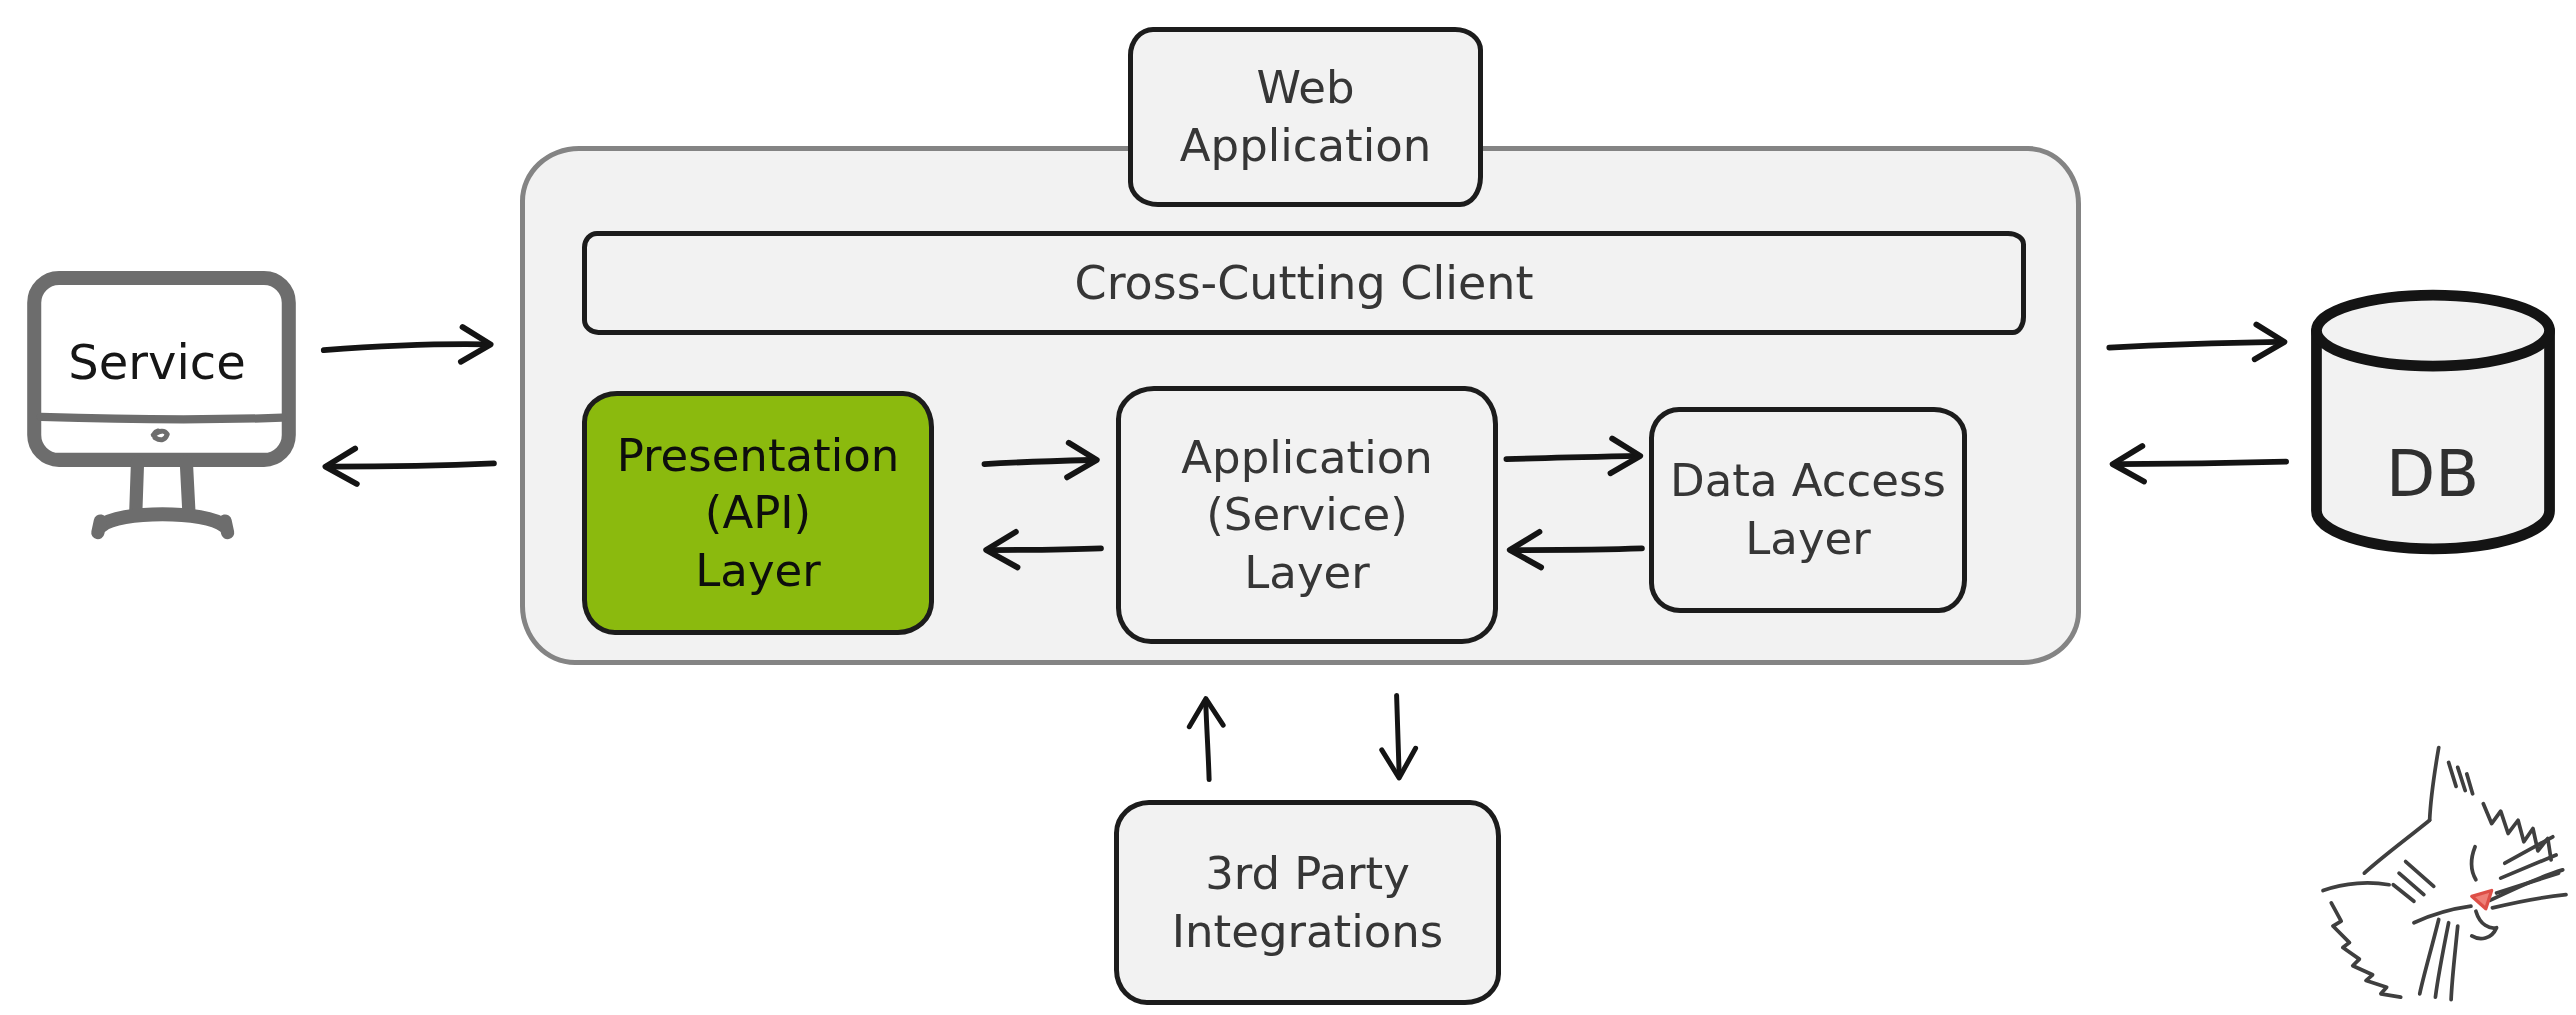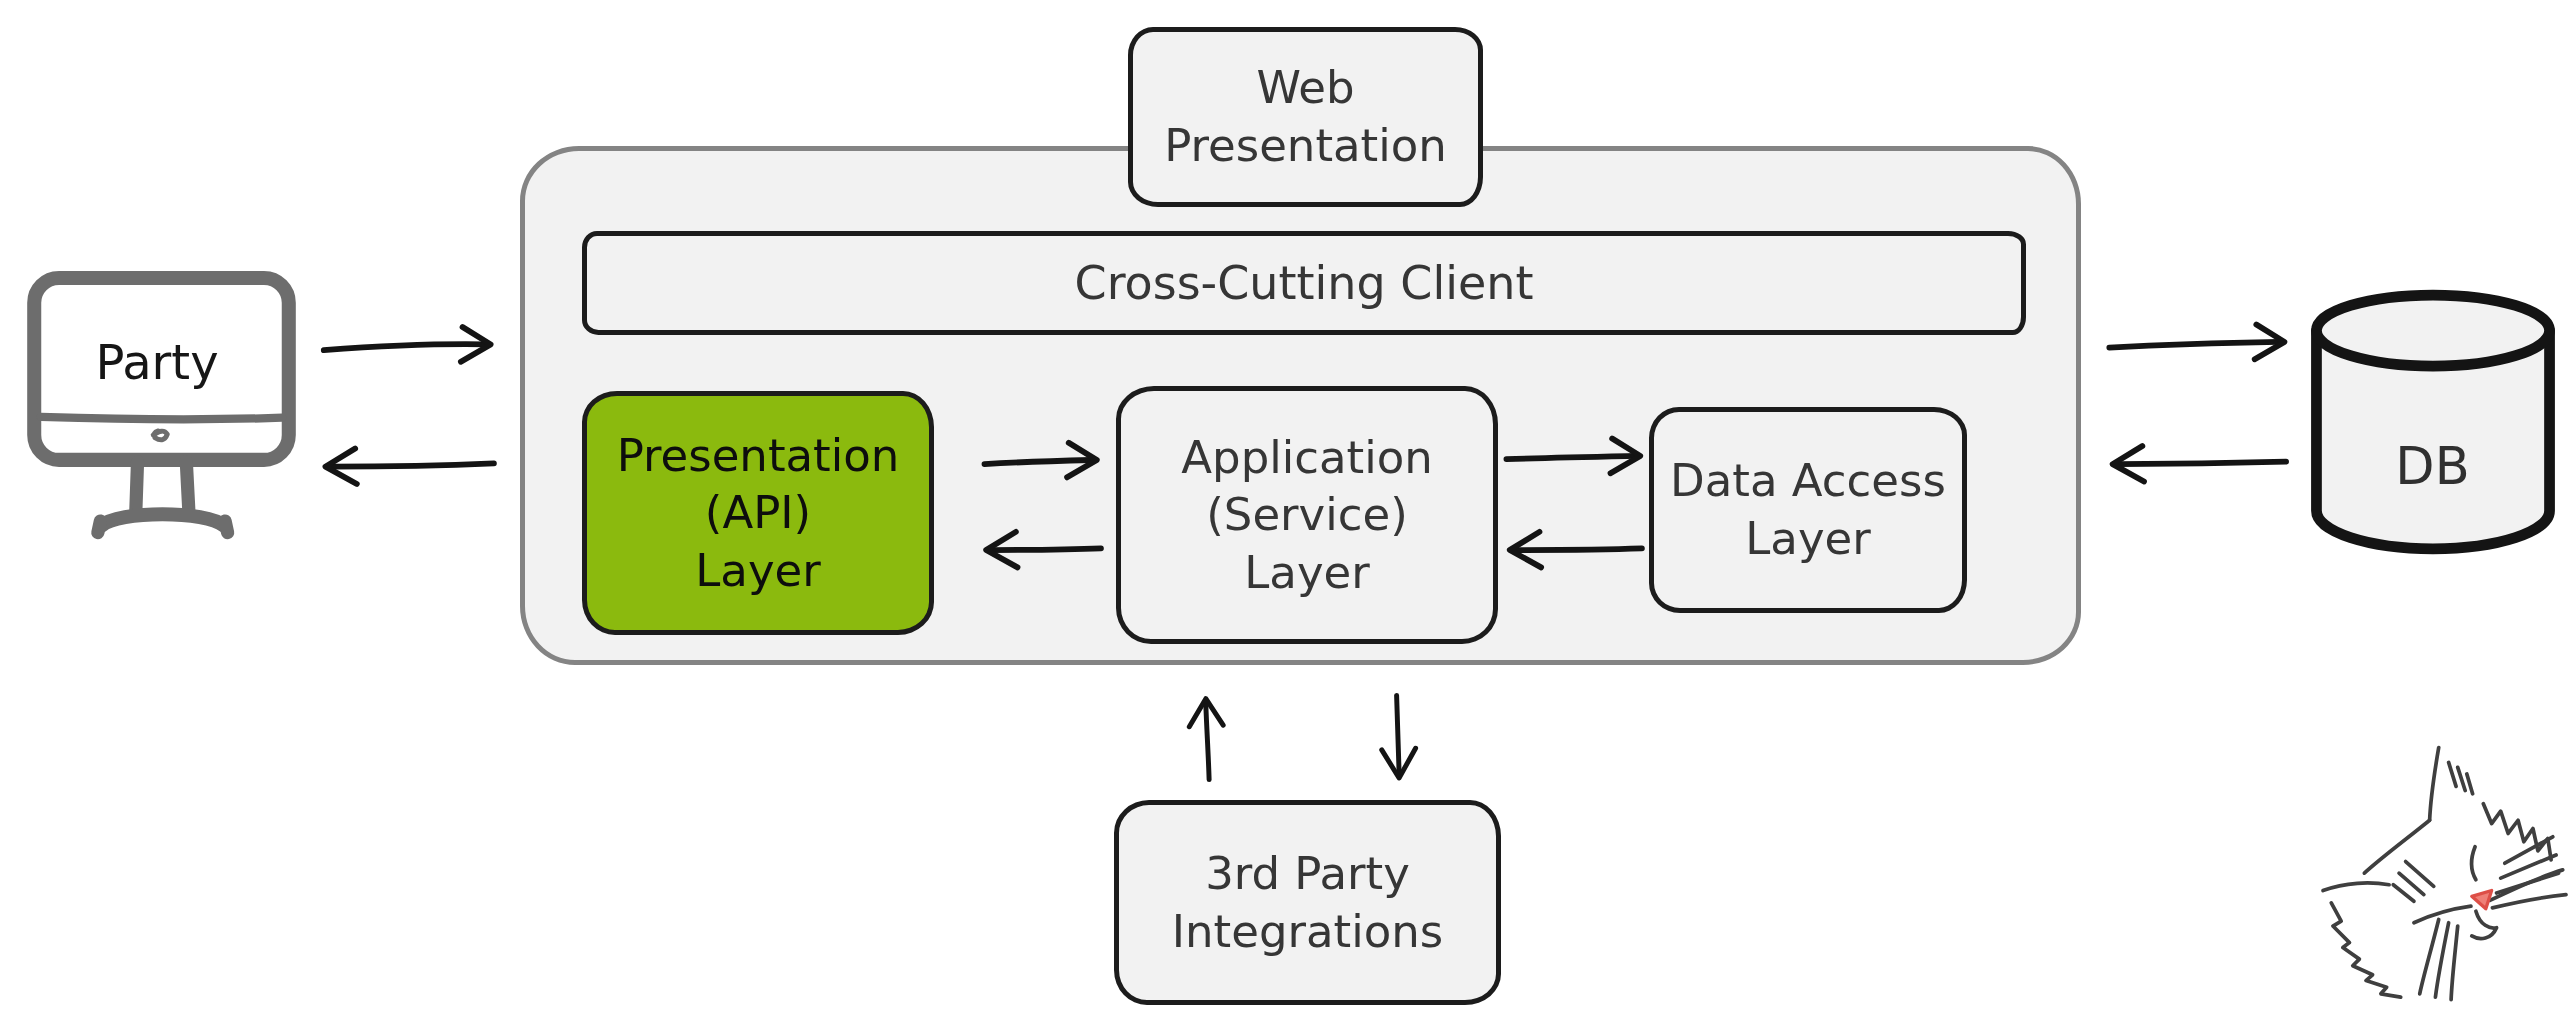--- a/index.html
+++ b/index.html
@@ -67,21 +67,21 @@
     left:1114px;top:800px;width:387px;height:205px;
     border-radius:35px 31px 36px 33px / 33px 36px 31px 35px;
     font-size:45px;
   }
   .client-label{
     left:33px;top:332px;width:248px;
     font-size:48px;color:#161616;z-index:4;
   }
   .db-label{
     left:2350px;top:434px;width:165px;
-    font-size:51px;color:#303030;z-index:4;
+    font-size:64px;color:#303030;z-index:4;
   }
   svg{display:block;}
   .overlay{left:0;top:0;z-index:5;pointer-events:none;}
 </style>
 </head>
 <body>
 
 <div class="canvas">
 
   <div class="abs container-box"></div>
@@ -91,25 +91,25 @@
       <rect x="16" y="12" width="308" height="220" rx="30" stroke-width="17" fill="#ffffff"></rect>
       <path d="M24,180 C120,183 230,184 316,181" stroke-width="10"></path>
       <path d="M160,202 q12,-9 17,-1 q-4,11 -15,4 q-3,-6 4,-8" stroke-width="6"></path>
       <path d="M141,234 L139,292" stroke-width="16"></path>
       <path d="M200,234 L203,292" stroke-width="16"></path>
       <path d="M97,312 C118,293 224,293 246,312" stroke-width="17"></path>
       <path d="M96,306 L93,320" stroke-width="16"></path>
       <path d="M247,306 L250,320" stroke-width="16"></path>
     </g>
   </svg>
-  <div class="abs label client-label">Party</div>
+  <div class="abs label client-label">Service</div>
 
   <div class="abs sketch-box webapp-box">
     <div class="label">Web
-Presentation</div>
+Application</div>
   </div>
 
   <div class="abs sketch-box crossbar-box">
     <div class="label">Cross-Cutting Client</div>
   </div>
 
   <div class="abs sketch-box presentation-box">
     <div class="label">Presentation
 (API)
 Layer</div>

